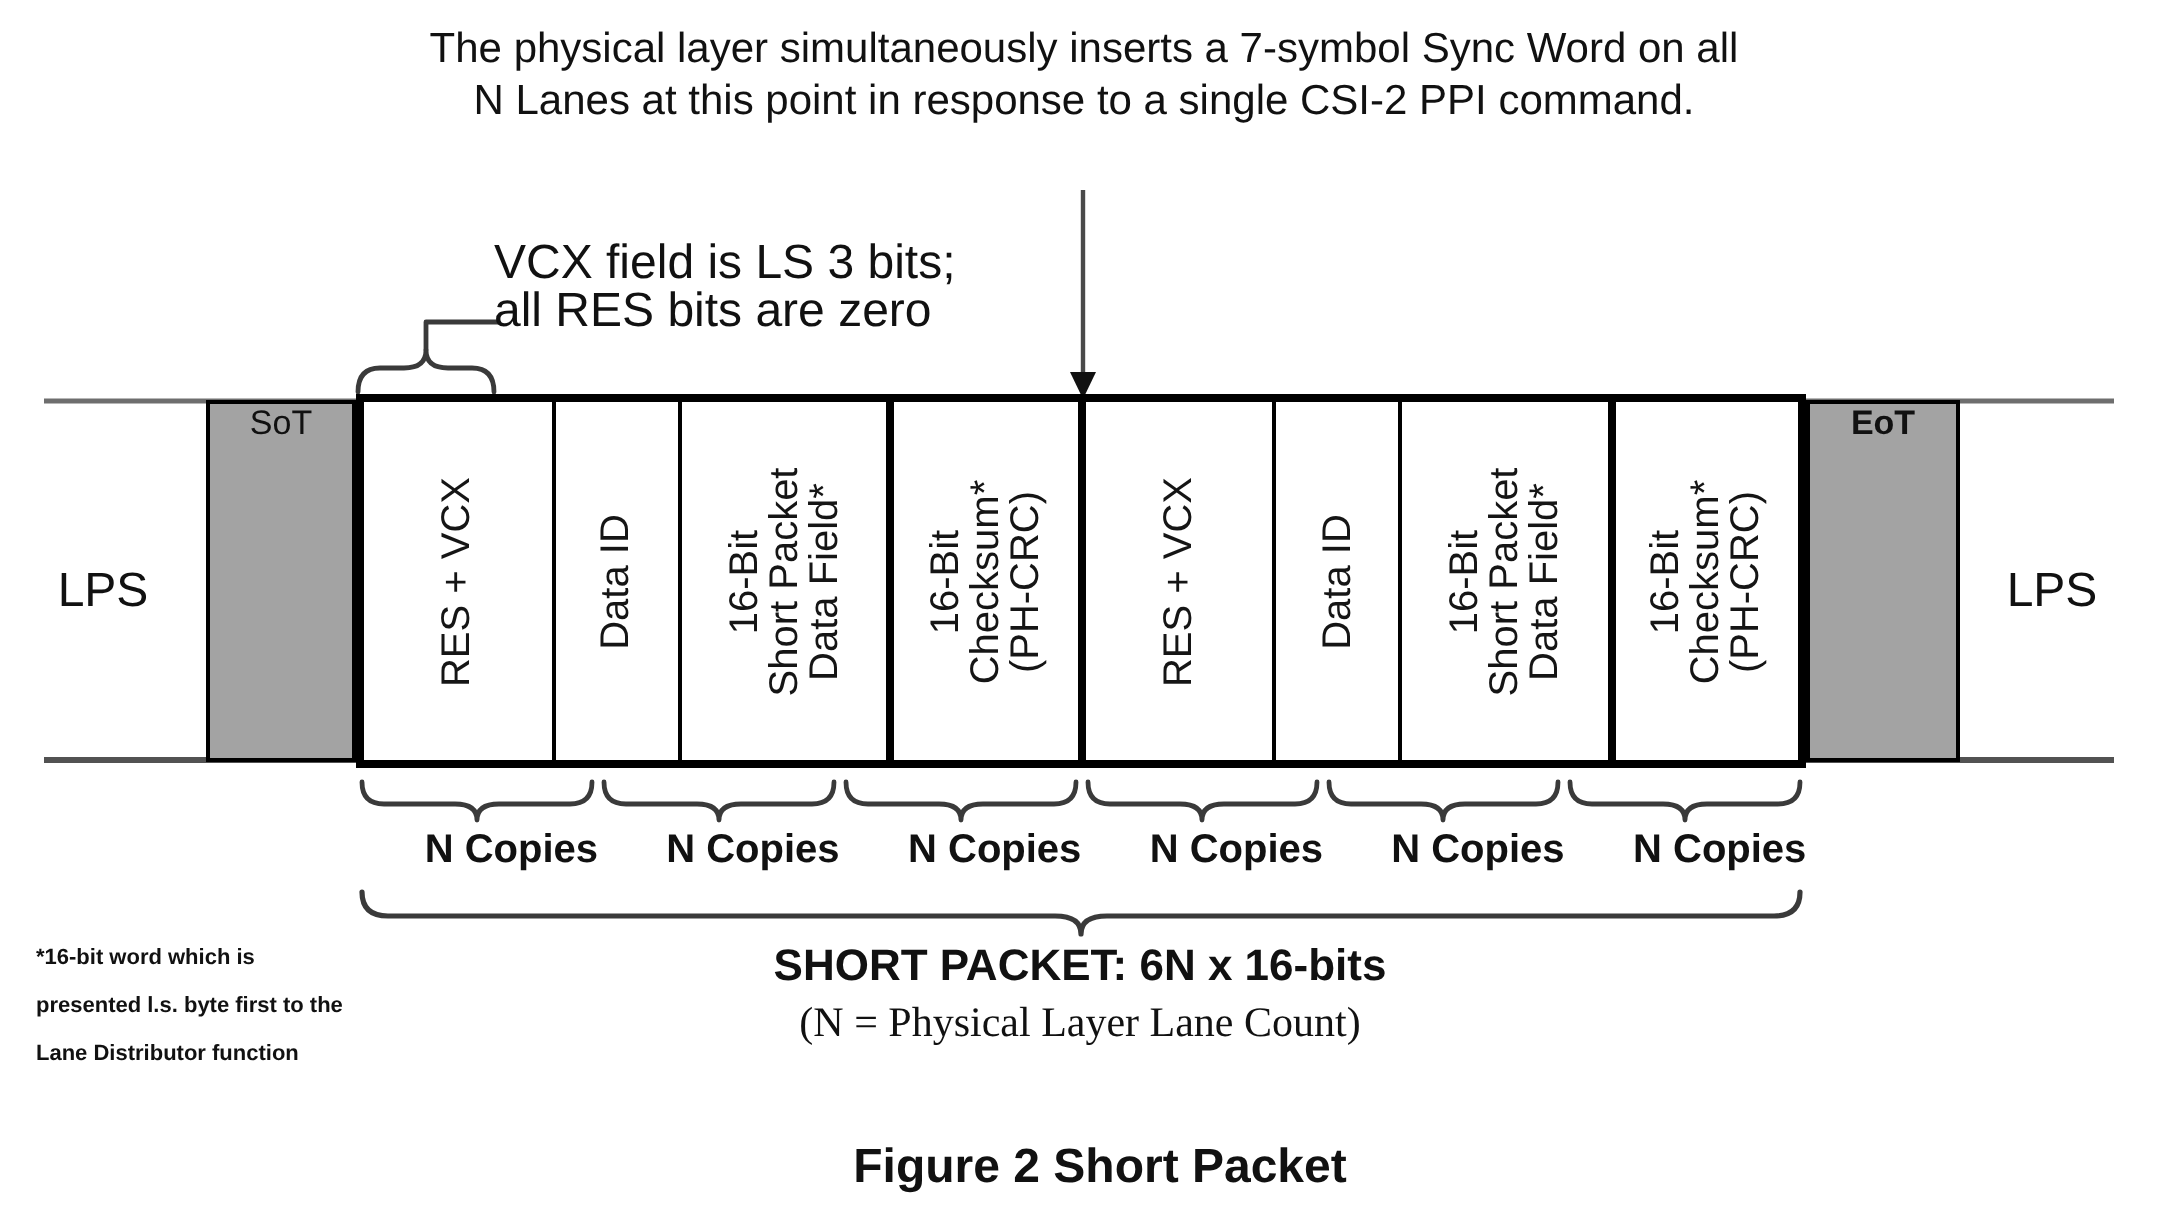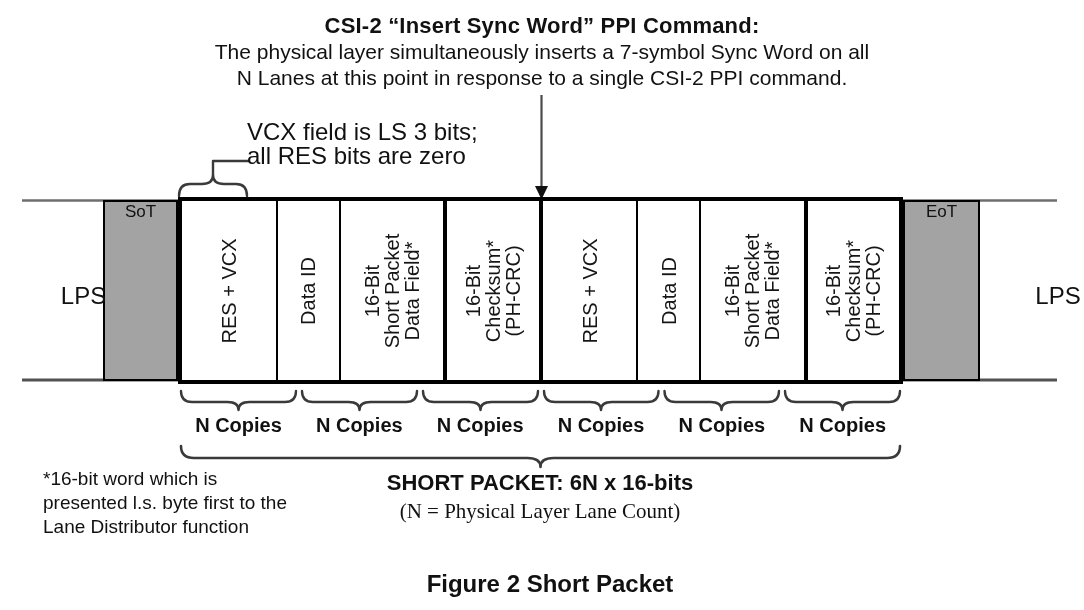--- a/index.html
+++ b/index.html
@@ -11,46 +11,46 @@
   
   .title-block{top:12px;left:0;width:100%;text-align:center;z-index:3;}
   .title-line1{font-size:22px;font-weight:bold;line-height:27px;letter-spacing:.2px;}
   .title-line2,.title-line3{font-size:21px;line-height:26px;}
   
   .vcx-note{left:247px;top:120px;font-size:24px;line-height:24px;z-index:3;text-align:left;}
   
   svg.gfx{position:absolute;left:0;top:0;z-index:1;}
   
   .lps{top:200px;height:192px;display:flex;align-items:center;justify-content:center;
-       font-size:24px;z-index:3;padding-left:32px;}
+       font-size:24px;z-index:3;}
   .lps-left{left:0;width:103px;}
   .lps-right{left:980px;width:92px;}
   .sync-box{top:200px;height:181px;background:#a3a3a3;border:2px solid #000;
        box-sizing:border-box;display:flex;align-items:flex-start;justify-content:center;
        font-size:17px;z-index:2;}
   .sot{left:103px;width:75px;}
-  .eot{left:903px;width:77px;}
+  .eot{left:903px;width:77px;font-weight:bold;}
   .packet{left:178px;top:197px;width:725px;height:187px;background:#fff;
        border:4px solid #000;box-sizing:border-box;display:flex;z-index:2;}
   .half{flex:1 1 0;display:flex;min-width:0;}
   .half-1{border-right:4px solid #000;}
   .cell{display:flex;align-items:center;justify-content:center;min-width:0;}
   .c-resvcx{flex-grow:60;border-right:2px solid #000;}
   .c-dataid{flex-grow:55;border-right:2px solid #000;}
   .c-datafield{flex-grow:120;border-right:4px solid #000;}
   .c-checksum{flex-grow:112;}
   .vtext{transform:rotate(-90deg);white-space:nowrap;text-align:center;
        font-size:20px;line-height:20px;color:#151515;flex:none;}
   
-  .ncopies{top:414px;width:121px;text-align:center;font-size:20px;font-weight:bold;z-index:3;}
+  .ncopies{top:414px;width:121px;text-align:right;font-size:20px;font-weight:bold;z-index:3;}
   
   .summary{left:240px;top:470px;width:600px;text-align:center;z-index:3;}
   .summary-line1{font-size:22px;font-weight:bold;line-height:26px;}
   .summary-line2{font-size:21px;line-height:25px;margin-top:3px;font-family:Liberation Serif, serif;}
-  .footnote{left:43px;top:467px;font-size:19px;font-weight:400;line-height:24px;z-index:3;}
+  .footnote{left:18px;top:467px;font-size:11px;font-weight:700;line-height:24px;z-index:3;}
   .caption{left:0;top:570px;width:1100px;text-align:center;font-size:24px;font-weight:bold;z-index:3;}
 </style>
 </head>
 <body>
 
 <div class="canvas">
 
   <svg class="gfx" width="1084" height="610" viewBox="0 0 1084 610">
 
     <line x1="22" y1="200.5" x2="1057" y2="200.5" stroke="#6E6E6E" stroke-width="2.4"></line>
@@ -72,21 +72,20 @@
       <path d="M423,391 Q423,402 434,402 L469.5,402 Q480.5,402 480.5,410 Q480.5,402 491.5,402 L527,402 Q538,402 538,391"></path>
       <path d="M544,391 Q544,402 555,402 L590,402 Q601,402 601,410 Q601,402 612,402 L647.5,402 Q658.5,402 658.5,391"></path>
       <path d="M664.5,391 Q664.5,402 675.5,402 L710.5,402 Q721.5,402 721.5,410 Q721.5,402 732.5,402 L768,402 Q779,402 779,391"></path>
       <path d="M785,391 Q785,402 796,402 L831.5,402 Q842.5,402 842.5,410 Q842.5,402 853.5,402 L889,402 Q900,402 900,391"></path>
     </g>
 
     <path d="M181,446 Q181,458 194,458 L527.5,458 Q540.5,458 540.5,467 Q540.5,458 553.5,458 L887,458 Q900,458 900,446" stroke="#3A3A3A" stroke-width="2.6" fill="none" stroke-linecap="round" stroke-linejoin="round"></path>
   </svg>
 
   <div class="abs title-block">
-    <div class="title-line1">CSI-2 “Insert Sync Word” PPI Command:</div>
     <div class="title-line2">The physical layer simultaneously inserts a 7-symbol Sync Word on all</div>
     <div class="title-line3">N Lanes at this point in response to a single CSI-2 PPI command.</div>
   </div>
 
   <div class="abs vcx-note">
     <div>VCX field is LS 3 bits;</div>
     <div>all RES bits are zero</div>
   </div>
 
   <div class="abs lps lps-left">LPS</div>

